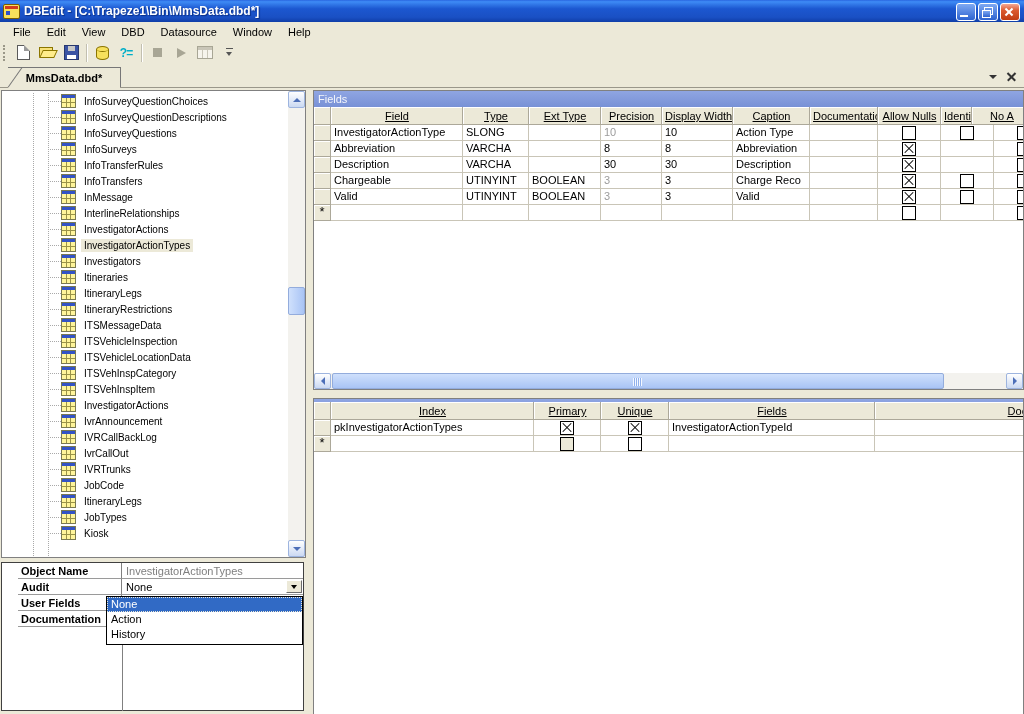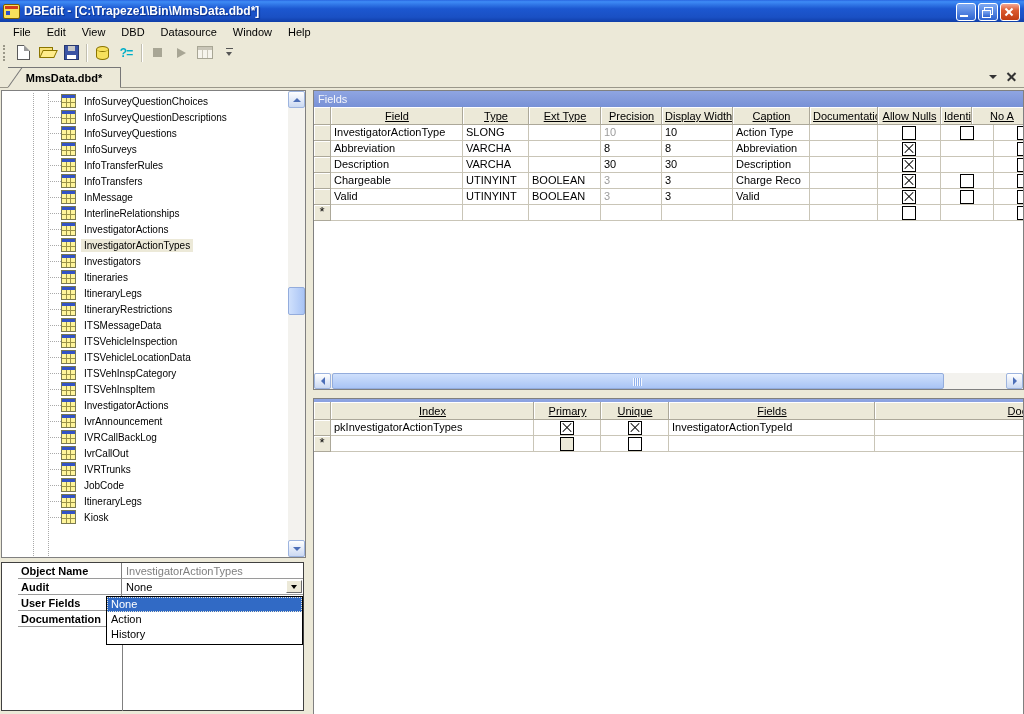--- a/index.html
+++ b/index.html
@@ -351,20 +351,25 @@
           <span class="tlabel">JobCode</span>
         </div>
         <div class="tree-item">
           <span class="tc-h"></span>
           <span class="ticon"></span>
           <span class="tlabel">ItineraryLegs</span>
         </div>
         <div class="tree-item">
           <span class="tc-h"></span>
           <span class="ticon"></span>
+          <span class="tlabel">JobTypes</span>
+        </div>
+        <div class="tree-item">
+          <span class="tc-h"></span>
+          <span class="ticon"></span>
           <span class="tlabel">Kiosk</span>
         </div>
       </div>
     <div class="vs">
       <span class="sbtn" style="top:0;">
           <span class="ar-u"></span>
         </span>
       <span class="vthumb" style="top:196px;height:28px;"></span>
       <span class="sbtn" style="top:auto;bottom:0;">
           <span class="ar-d"></span>

